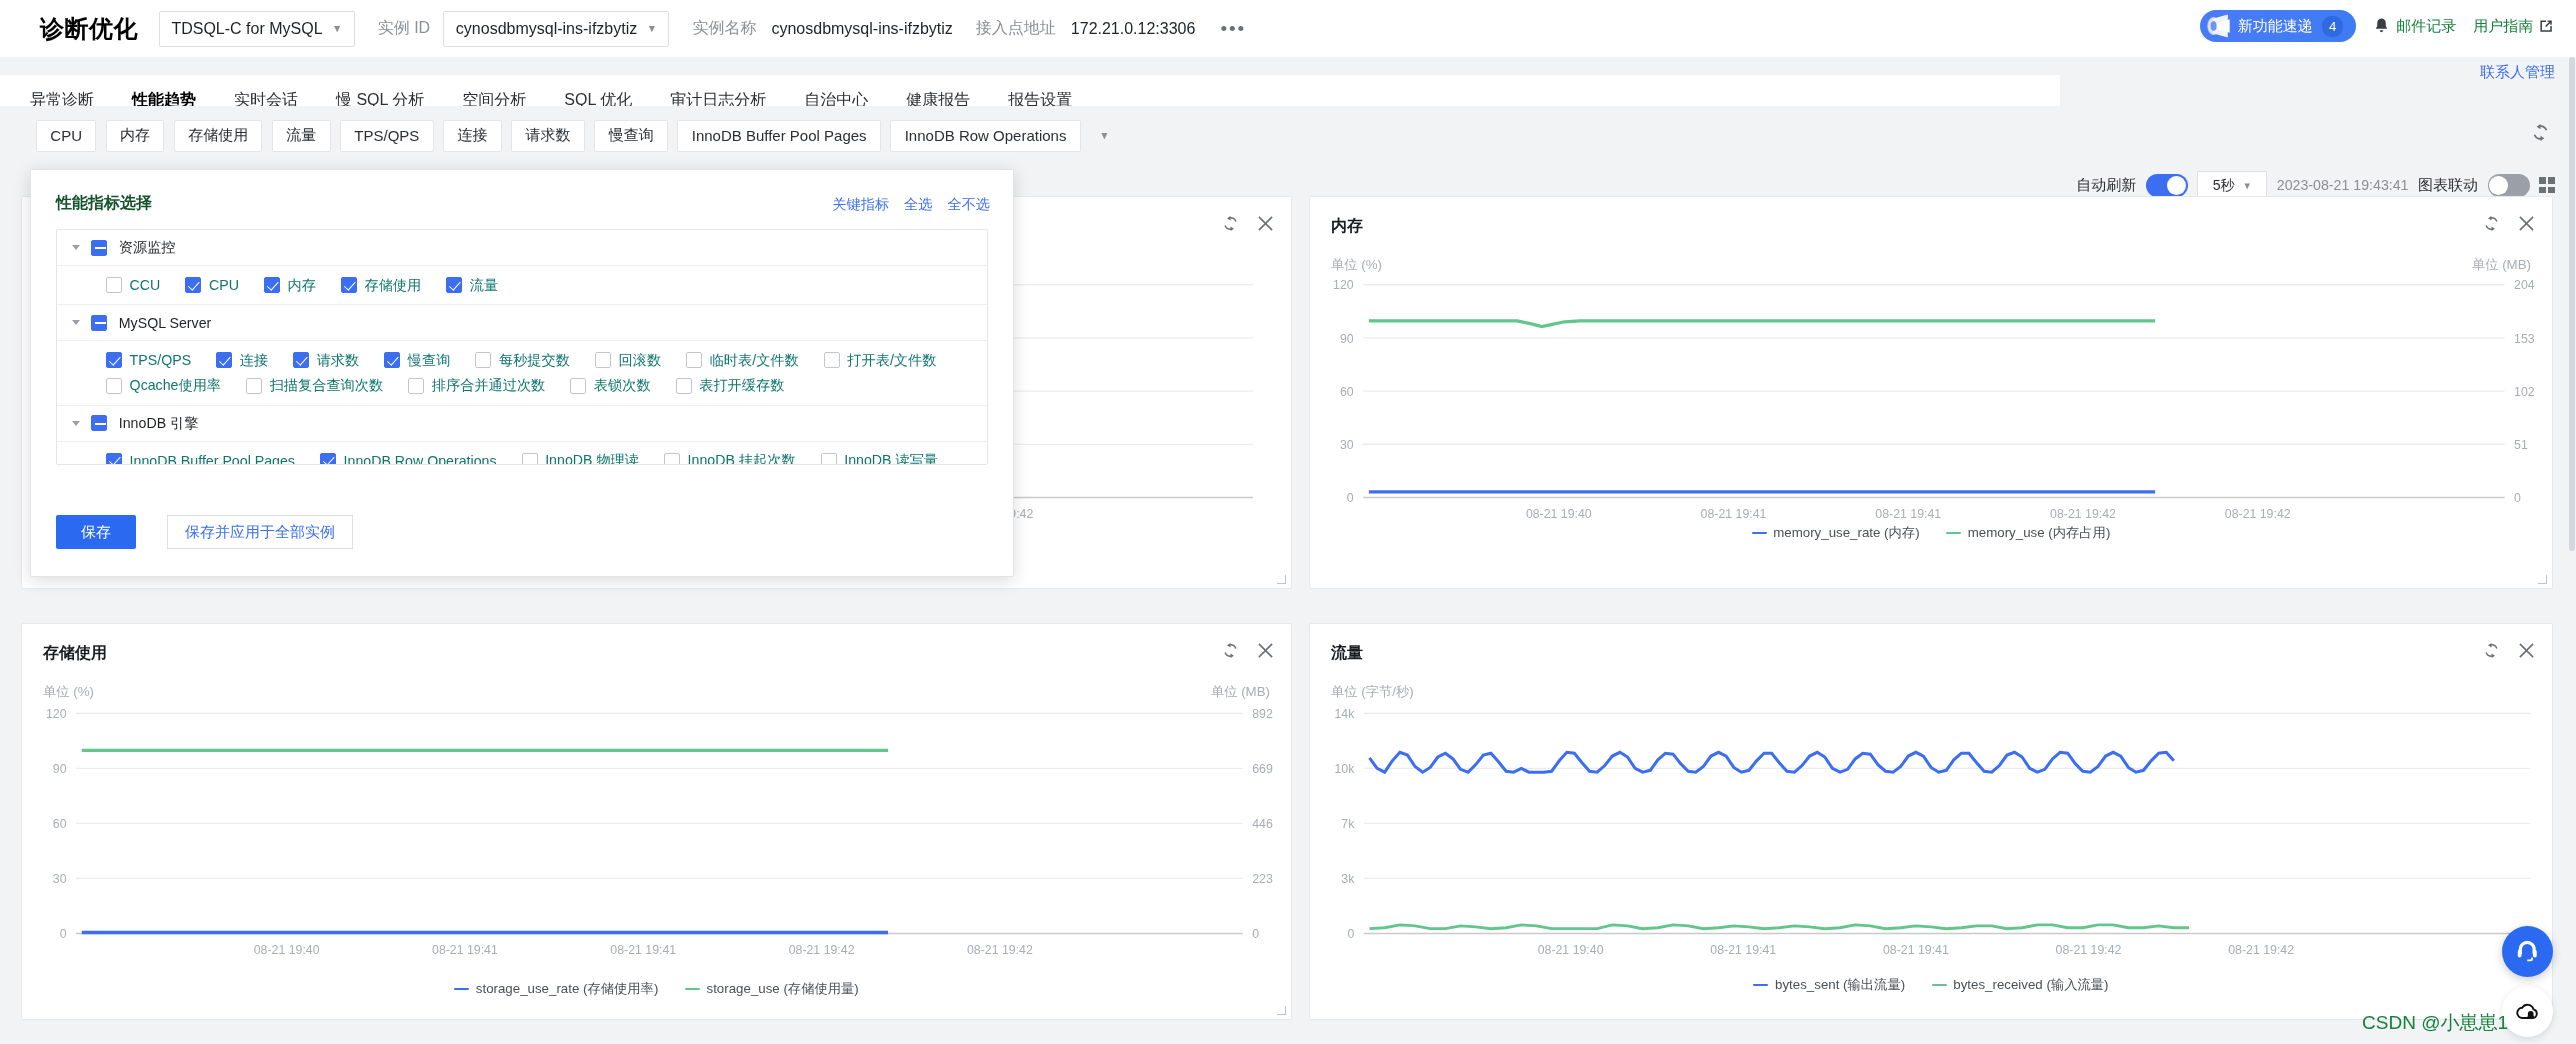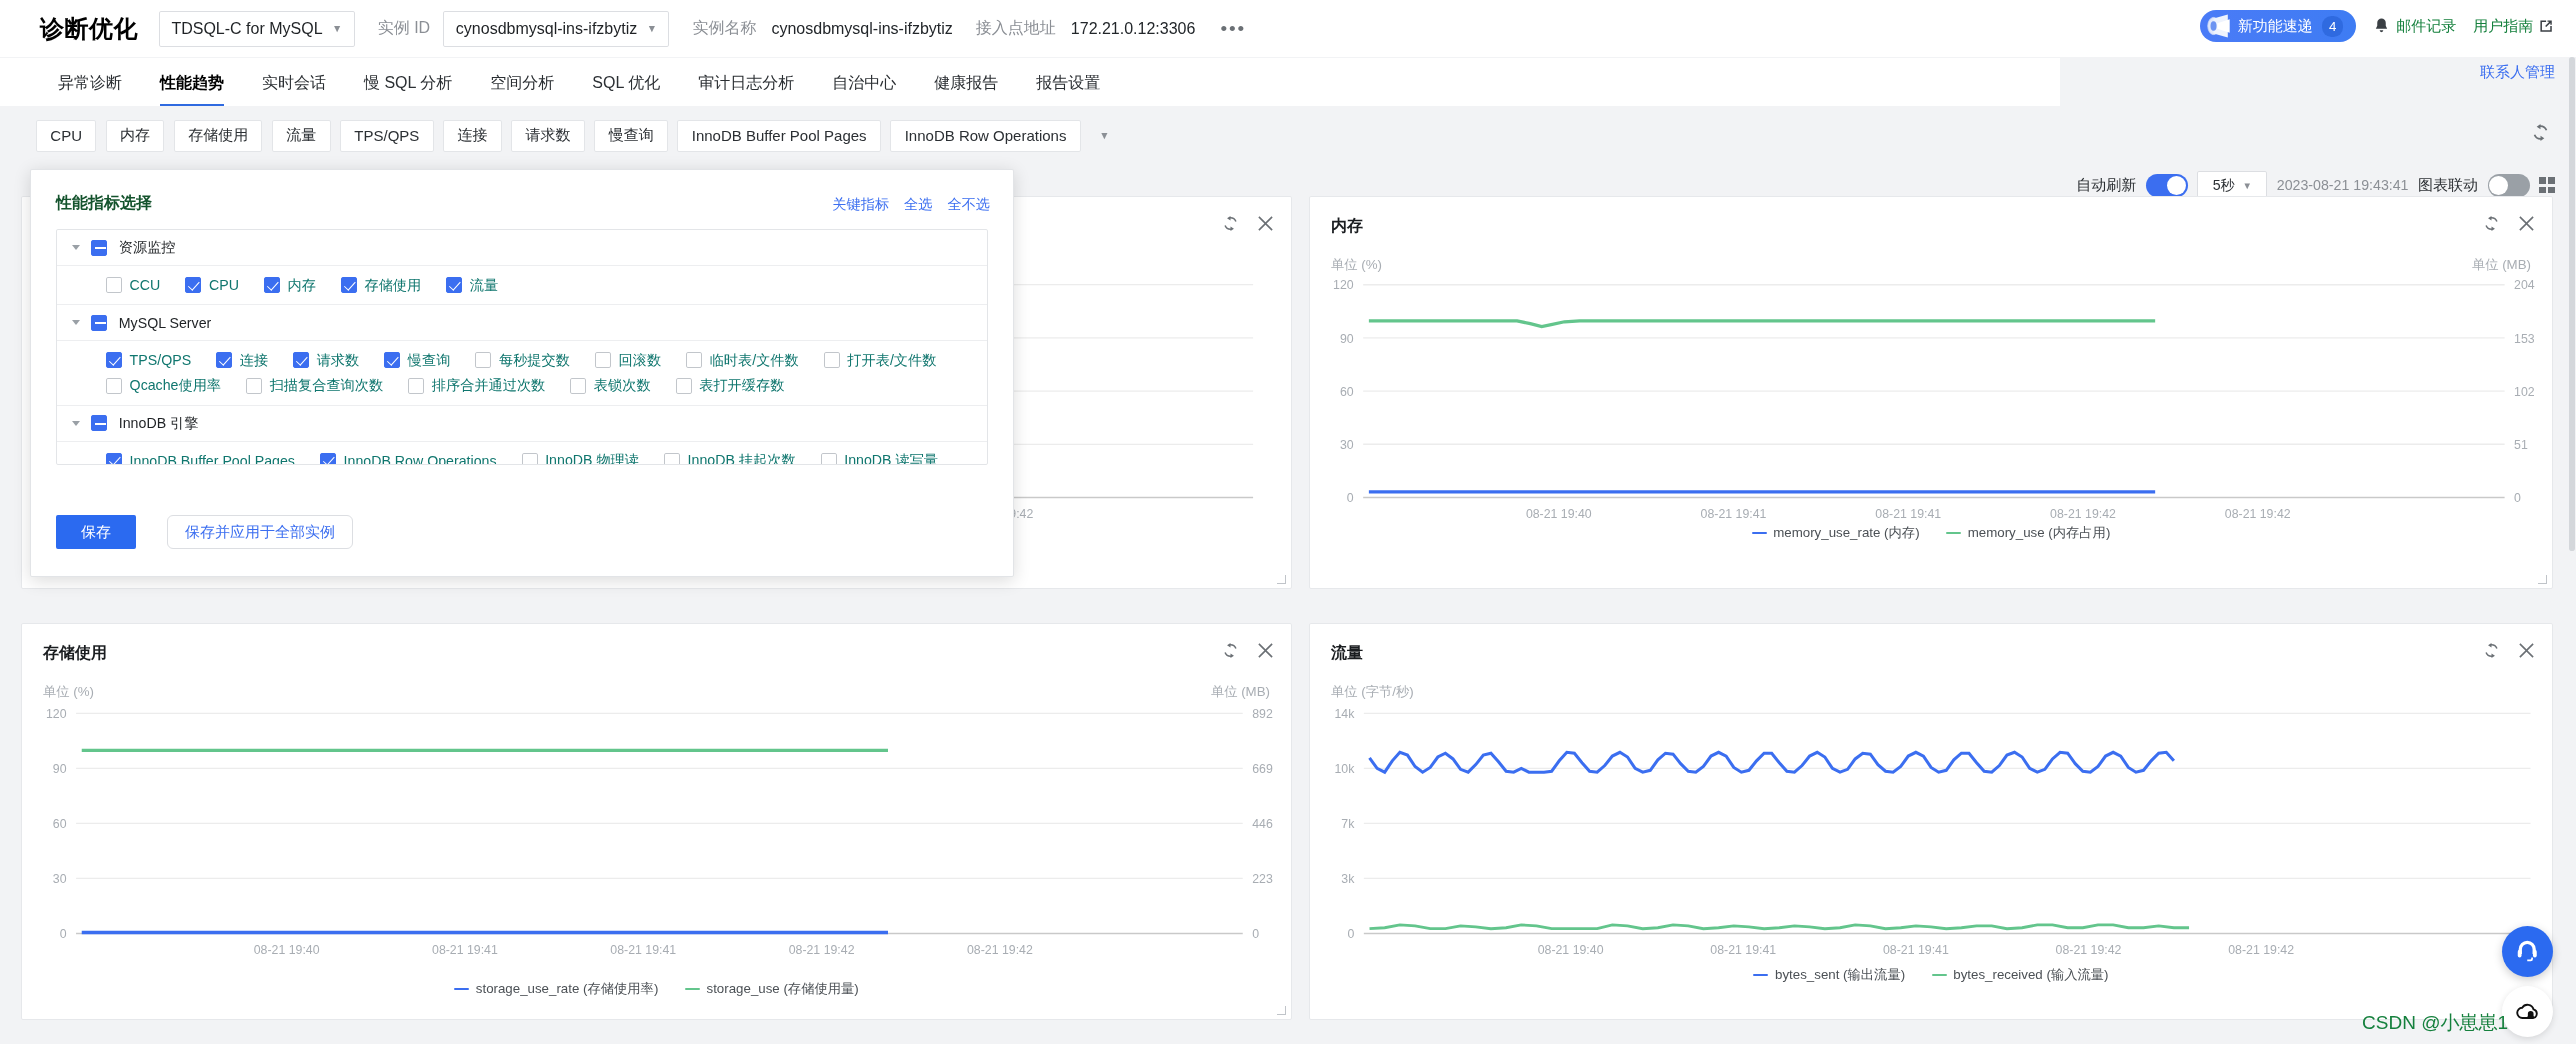--- a/index.html
+++ b/index.html
@@ -45,23 +45,23 @@
     font-size: 13.3px; padding: 0 5.7px;
   }
   .tr-item { display: flex; align-items: center; gap: 5.7px; font-size: 15px; color: #15803d; }
 
   .contact-link {
     position: absolute; right: 21px; top: 63px; font-size: 15px; color: #3b6ef0;
   }
 
   
   .navtabs {
-    position: absolute; left: 0; top: 58px; width: 2060px; height: 49px;
+    position: absolute; left: 0; top: 75px; width: 2060px; height: 49px;
     background: #fff; border-bottom: 0.9px solid #e6e8eb;
-    display: flex; align-items: center; padding-left: 58px; gap: 38px;
+    display: flex; align-items: center; padding-left: 30px; gap: 38px;
   }
   .navtab { font-size: 16px; color: #2b2f33; position: relative; height: 49px; line-height: 49px; white-space: nowrap; }
   .navtab.active { color: #000; font-weight: bold; }
   .navtab.active::after {
     content: ""; position: absolute; left: 0; right: 0; bottom: 0; height: 2.8px; background: #2f6ae0;
   }
 
   
   .chiprow {
     position: absolute; left: 0; top: 106px; width: 2576px; height: 59px;
@@ -148,21 +148,21 @@
   .box.indet::after {
     content: ""; position: absolute; left: 2.8px; top: 6.6px; width: 10.4px; height: 1.9px; background: #fff;
   }
   .tri { width: 0; height: 0; border-left: 4.7px solid transparent; border-right: 4.7px solid transparent; border-top: 5.7px solid #9aa0a6; }
   .dlg-foot { position: absolute; left: 25px; bottom: 26.6px; display: flex; gap: 31px; }
   .btn-primary {
     height: 34px; min-width: 80px; background: #2b6af0; color: #fff; border-radius: 1.9px;
     display: flex; align-items: center; justify-content: center; font-size: 15px; padding: 0 17px;
   }
   .btn-ghost {
-    height: 34px; background: #fff; border: 0.9px solid #dcdee2; color: #3b6ef0; border-radius: 6px;
+    height: 34px; background: #fff; border: 0.9px solid #dcdee2; color: #3b6ef0; border-radius: 0;
     display: flex; align-items: center; justify-content: center; font-size: 15px; padding: 0 17px;
   }
 
   
   .fab {
     position: absolute; right: 23px; bottom: 68px; width: 51px; height: 51px; border-radius: 50%;
     background: #2b6af0; display: flex; align-items: center; justify-content: center;
     box-shadow: 0 2.8px 9.5px rgba(0,0,0,.2);
   }
   .fab2 {
@@ -504,21 +504,21 @@
       <polyline fill="none" stroke="#63c58c" stroke-width="3" points="62,239 78,238 94,235 110,236 126,239 142,239 158,236 174,237 190,239 206,238 222,235 238,236 254,239 270,239 286,239 302,239 318,235 334,236 350,239 366,238 382,235 398,236 414,239 430,238 446,236 462,237 478,239 494,238 510,236 526,237 542,239 558,238 574,235 590,236 606,239 622,238 638,236 654,237 670,239 686,238 702,236 718,236 734,239 750,238 766,235 782,235 798,238 814,238 830,235 846,235 862,238 878,238 894,236 910,238 926,238"></polyline>
       <g>
         <text class="tick-lbl" x="274" y="266" text-anchor="middle">08-21 19:40</text>
         <text class="tick-lbl" x="456" y="266" text-anchor="middle">08-21 19:41</text>
         <text class="tick-lbl" x="638" y="266" text-anchor="middle">08-21 19:41</text>
         <text class="tick-lbl" x="820" y="266" text-anchor="middle">08-21 19:42</text>
         <text class="tick-lbl" x="1002" y="266" text-anchor="middle">08-21 19:42</text>
       </g>
     </svg>
 
-    <div class="legend" style="bottom:35px;text-align:center;">
+    <div class="legend" style="bottom:25px;text-align:center;">
       <span class="li">
         <span class="dash" style="background:#3b6ef0"></span>
         <span>bytes_sent (输出流量)</span>
       </span>
       <span class="li">
         <span class="dash" style="background:#63c58c"></span>
         <span>bytes_received (输入流量)</span>
       </span>
     </div>
     <div class="resize-corner"></div>

